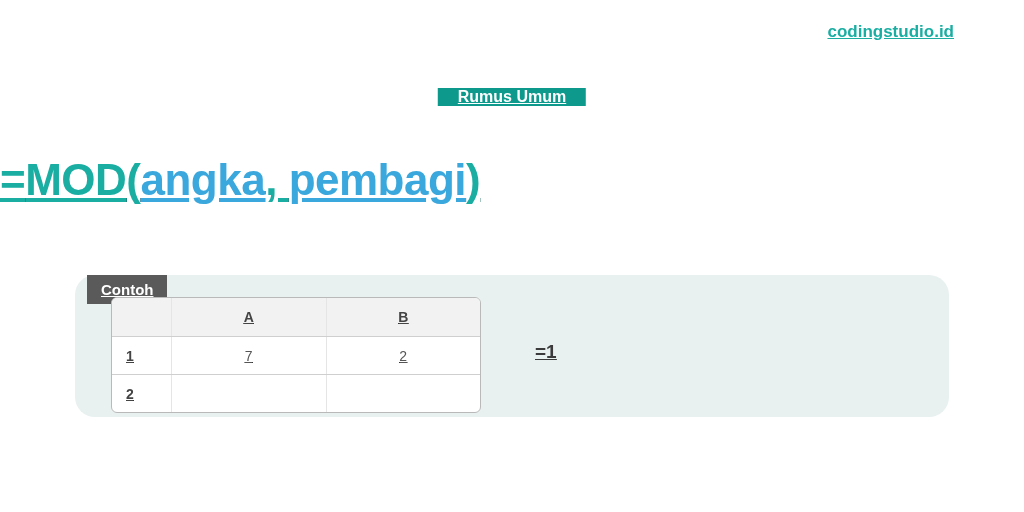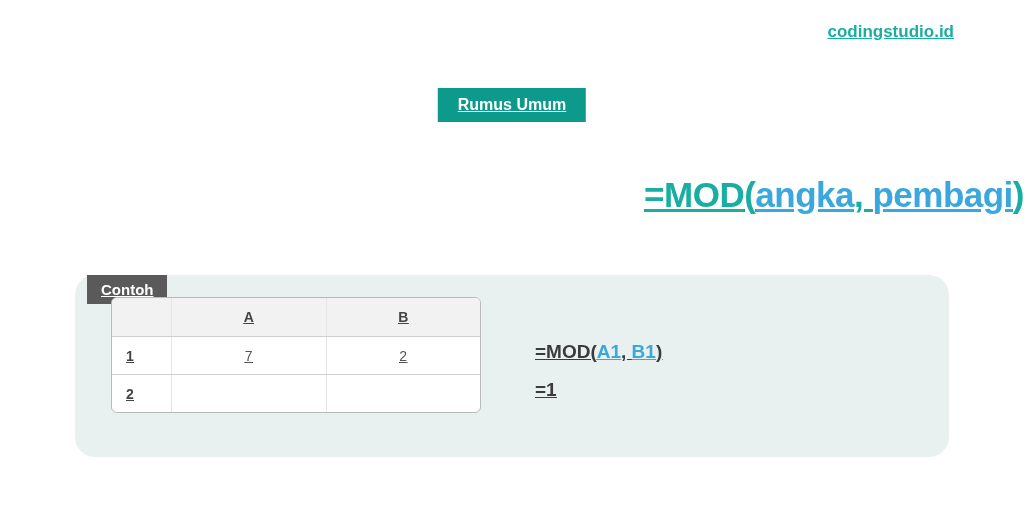--- a/index.html
+++ b/index.html
@@ -19,45 +19,44 @@
       font-size: 17px;
       font-weight: 600;
     }
     .badge {
       position: absolute;
       top: 88px;
       left: 50%;
       transform: translateX(-50%);
       background: #0d9a8d;
       color: #ffffff;
-      padding: 8px 20px;
+      padding: 0 20px;
       font-size: 16px;
       font-weight: 600;
     }
     .formula {
       position: absolute;
       top: 155px;
       left: 0;
       right: 0;
-      text-align: right;
-      font-size: 35px;
+      text-align: left;
+      font-size: 44px;
       font-weight: 700;
       letter-spacing: -0.5px;
-      margin-top: 20px;
     }
     .formula .eq, .formula .fn { color: #1aaea3; }
     .formula .paren { color: #1aaea3; font-weight: 700; }
     .formula .arg { color: #3aa7dd; }
     .formula .comma { color: #1aaea3; }
     .example-panel {
       position: absolute;
       top: 275px;
       left: 75px;
       right: 75px;
-      height: 182px;
+      height: 142px;
       background: #e8f1f0;
       border-radius: 20px;
     }
     .contoh-label {
       position: absolute;
       top: 0px;
       left: 12px;
       background: #5a5a5a;
       color: #ffffff;
       padding: 6px 14px;
@@ -136,18 +135,15 @@
       </div>
       <div class="sheet-row">
         <div class="sheet-cell sheet-rowhead">2</div>
         <div class="sheet-cell"></div>
         <div class="sheet-cell"></div>
       </div>
     </div>
   </div>
 
   <div class="example-formulas">
-    <div>
-      <span class="lite">=MOD(</span><span class="ref">A1</span><span class="lite">, </span><span class="ref">B1</span><span class="lite">)</span>
-    </div>
     <div class="lite">=1</div>
   </div>
 </div>
 
 </body></html>

